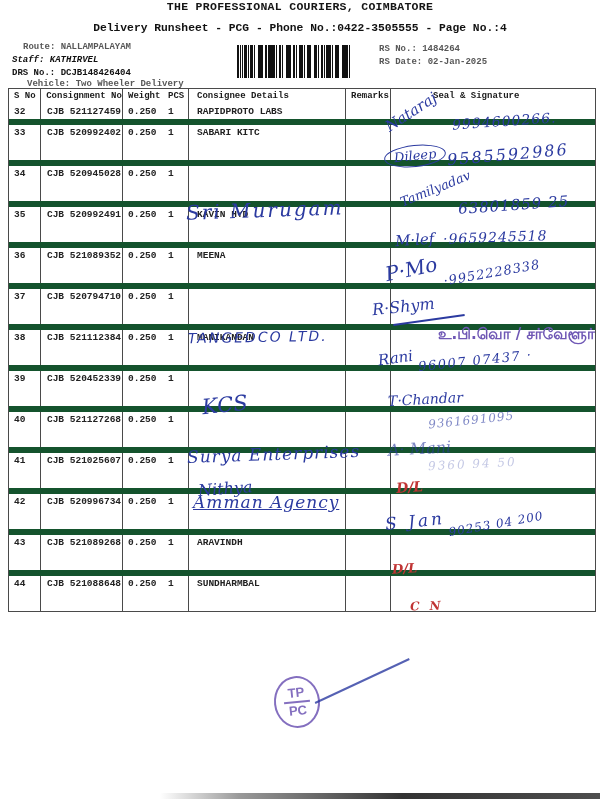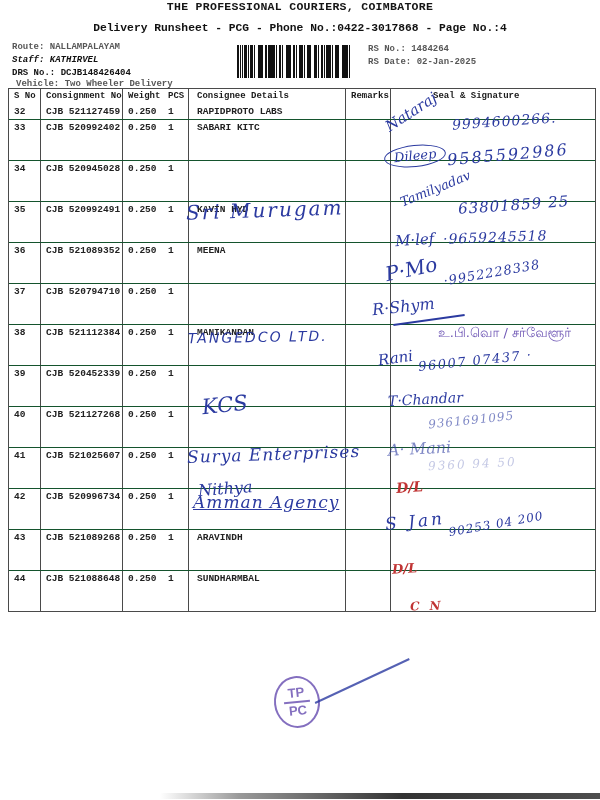--- a/index.html
+++ b/index.html
@@ -5,36 +5,36 @@
   html,body{margin:0;padding:0;}
   body{width:600px;height:800px;background:#fff;position:relative;overflow:hidden;
        font-family:"Liberation Mono","DejaVu Sans Mono",monospace;color:#1d1d1d;}
   .page{position:absolute;inset:0;}
   
   .title{position:absolute;top:0;left:0;width:100%;text-align:center;
          font-size:11.5px;font-weight:700;letter-spacing:.3px;color:#151515;}
   .subtitle{position:absolute;top:22px;left:0;width:100%;text-align:center;
          font-size:11.3px;font-weight:700;color:#111;}
   .info-line{position:absolute;font-size:9px;font-weight:700;white-space:nowrap;}
-  .dim{color:#575757;}
+  .dim{color:#575757;margin-left:11px;}
   .dark{color:#111;}
   .barcode{position:absolute;left:237px;top:45px;width:113px;height:33px;
     background:
       repeating-linear-gradient(90deg,#111 0 2px,transparent 2px 3px,#111 3px 4px,transparent 4px 7px,#111 7px 10px,transparent 10px 11px,#111 11px 12px,transparent 12px 14px),
       repeating-linear-gradient(90deg,transparent 0 5px,#111 5px 6px,transparent 6px 13px,#111 13px 16px,transparent 16px 19px);
     background-color:#fff;}
   
   .tbl{position:absolute;left:8px;top:88px;width:586px;border:1px solid #4a4a4a;}
-  .trow{display:flex;border-top:1px solid #14532d;height:41px;box-sizing:border-box;}
+  .trow{display:flex;border-top:6px solid #14532d;height:41px;box-sizing:border-box;}
   .trow:first-child{border-top:none;height:15px;}
   .cell{border-right:1px solid #4a4a4a;box-sizing:border-box;padding:2px 0 0 5px;
         font-size:9.5px;font-weight:700;white-space:nowrap;overflow:visible;color:#222;}
   .cell:last-child{border-right:none;}
   .c-sno{width:32px;}
-  .c-con{width:82px;}
+  .c-con{width:82px;text-align:center;}
   .c-wp{width:66px;display:flex;}
   .c-wp .w{width:40px;display:inline-block;}
   .c-cons{width:157px;padding-left:8px;}
   .c-rem{width:45px;}
   .c-seal{width:204px;padding-left:42px;}
   .hrow .cell{font-size:9px;padding-top:2px;color:#1a1a1a;}
   
   .ov{position:absolute;inset:0;}
   .hw{position:absolute;white-space:nowrap;font-family:"DejaVu Serif",serif;
       font-style:italic;color:#2b3aa0;}
@@ -56,21 +56,21 @@
   .a33s{left:384px;top:145px;font-size:13px;transform:rotate(-6deg);}
   .a33p{left:447px;top:145px;font-size:16px;letter-spacing:2px;transform:rotate(-5deg);}
   .a34s{left:398px;top:181px;font-size:13px;transform:rotate(-22deg);}
   .a34p{left:458px;top:196px;font-size:15px;letter-spacing:1px;transform:rotate(-4deg);}
   .a35s{left:395px;top:231px;font-size:15px;transform:rotate(-4deg);}
   .a35p{left:443px;top:229px;font-size:14px;letter-spacing:1px;transform:rotate(-2deg);}
   .a36s{left:385px;top:257px;font-size:20px;transform:rotate(-12deg);}
   .a36p{left:443px;top:265px;font-size:13px;letter-spacing:1px;transform:rotate(-10deg);}
   .a37s{left:372px;top:297px;font-size:16px;transform:rotate(-6deg);}
   .u37{left:393px;top:319px;width:72px;height:2px;transform:rotate(-8deg);}
-  .a37t{left:438px;top:325px;font-size:13px;font-weight:400;font-style:normal;}
+  .a37t{left:438px;top:325px;font-size:15px;font-weight:700;font-style:normal;}
   .a38s{left:378px;top:349px;font-size:15px;transform:rotate(-8deg);}
   .a38p{left:418px;top:353px;font-size:13px;letter-spacing:1.5px;transform:rotate(-6deg);}
   .a39s{left:388px;top:391px;font-size:14px;transform:rotate(-3deg);}
   .a39p{left:428px;top:413px;font-size:12px;letter-spacing:1px;transform:rotate(-6deg);}
   .a40s{left:388px;top:439px;font-size:16px;transform:rotate(-3deg);}
   .a40p{left:428px;top:457px;font-size:12px;letter-spacing:2px;transform:rotate(-3deg);}
   .a41m{left:396px;top:479px;font-size:14px;font-style:italic;transform:rotate(-4deg);}
   .a42s{left:385px;top:511px;font-size:17px;letter-spacing:3px;transform:rotate(-6deg);}
   .a42p{left:448px;top:517px;font-size:12px;letter-spacing:1px;transform:rotate(-10deg);}
   .a43m{left:392px;top:561px;font-size:13px;font-style:italic;transform:rotate(-3deg);}
@@ -86,21 +86,21 @@
            background:#2b3aa0;transform:rotate(-25deg);transform-origin:left center;opacity:.8;}
   .scanedge{position:absolute;left:160px;top:793px;width:440px;height:6px;
     background:linear-gradient(90deg,rgba(70,70,70,0) 0%,rgba(70,70,70,.55) 18%,#333 55%,#4e4e4e 100%);}
 </style>
 </head>
 <body>
 
 <div class="page">
 
   <div class="title">THE PROFESSIONAL COURIERS, COIMBATORE</div>
-  <div class="subtitle">Delivery Runsheet - PCG - Phone No.:0422-3017868 - Page No.:4</div>
+  <div class="subtitle">Delivery Runsheet - PCG - Phone No.:0422-3505555 - Page No.:4</div>
 
   <div class="info-line dim" style="left:12px;top:42px;">
     <span>Route:</span>
     <span>NALLAMPALAYAM</span>
   </div>
   <div class="info-line dark" style="left:12px;top:55px;font-style:italic;">
     <span>Staff:</span>
     <span>KATHIRVEL</span>
   </div>
   <div class="info-line dark" style="left:12px;top:68px;">

